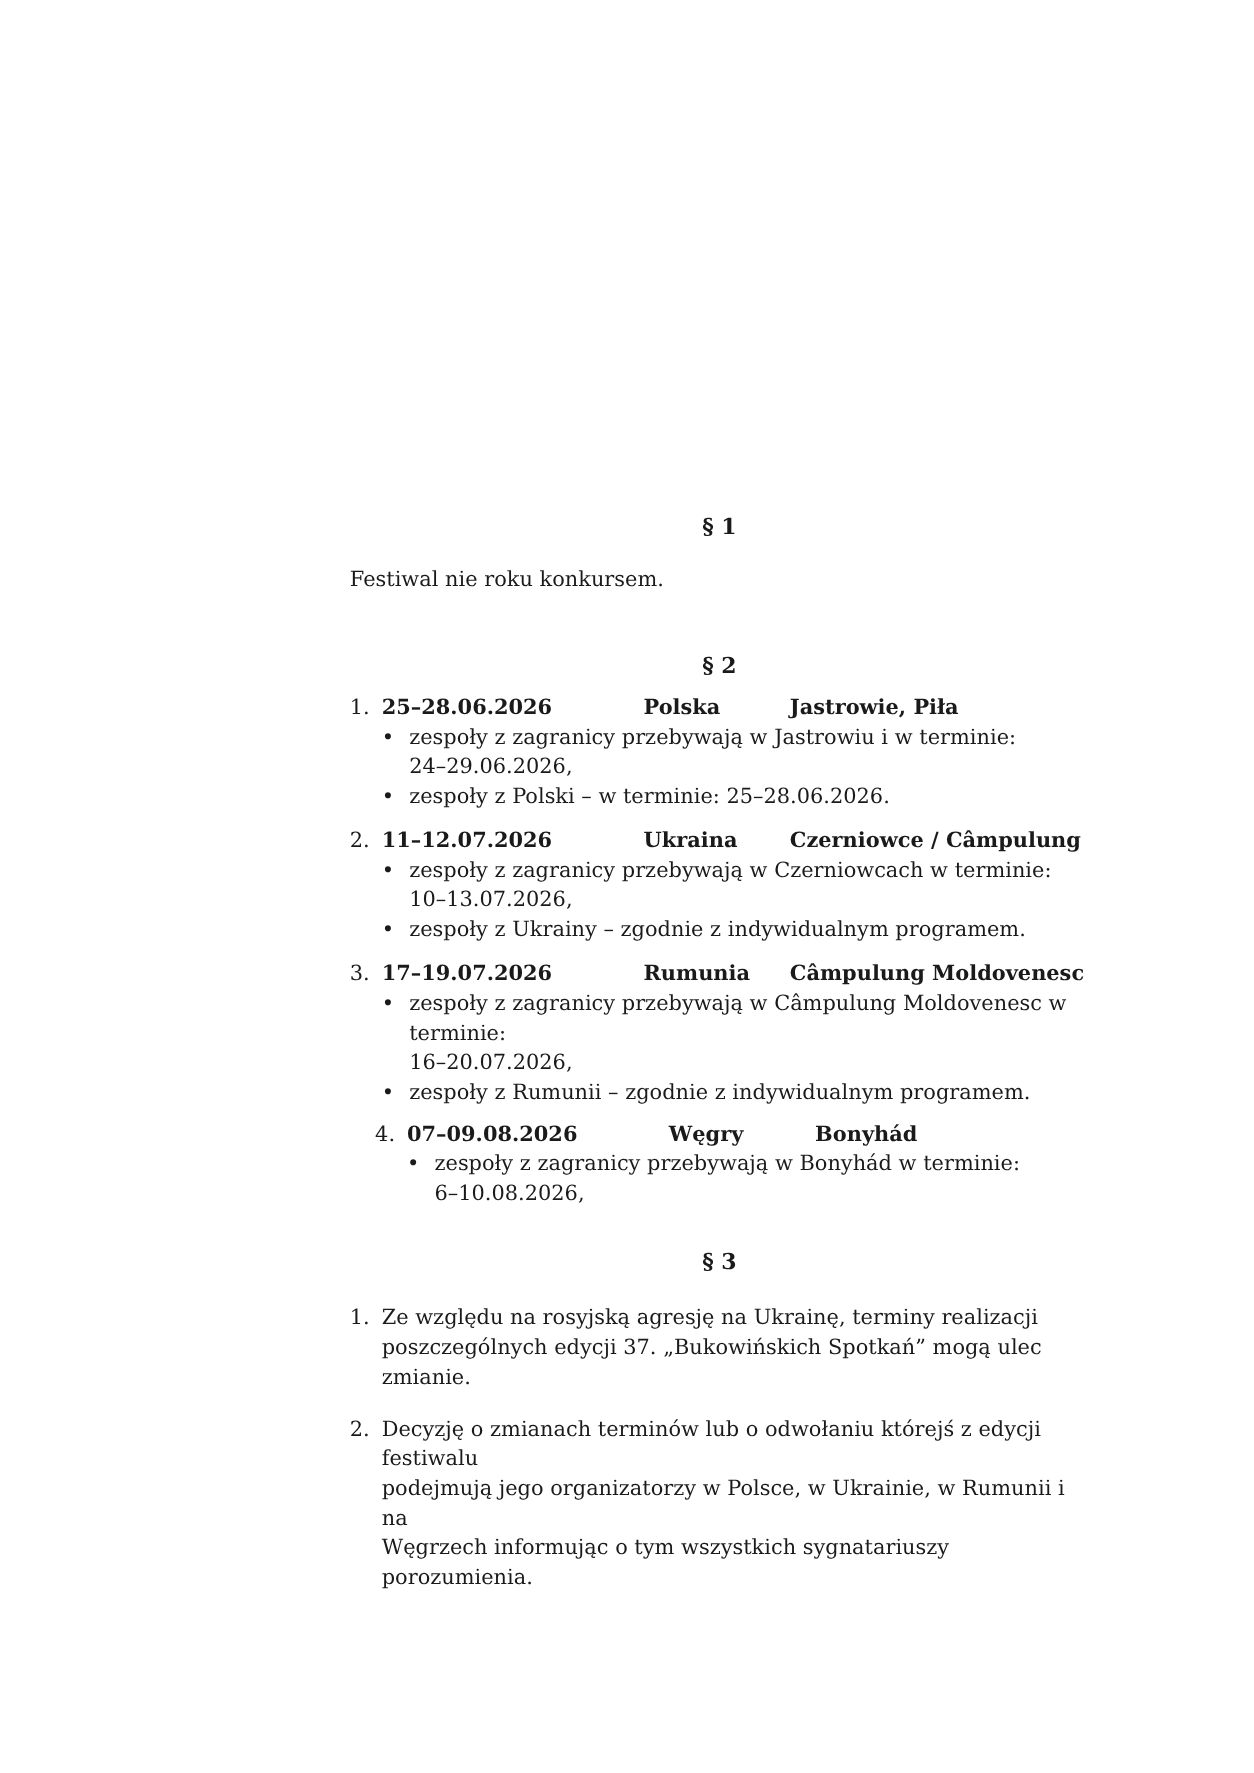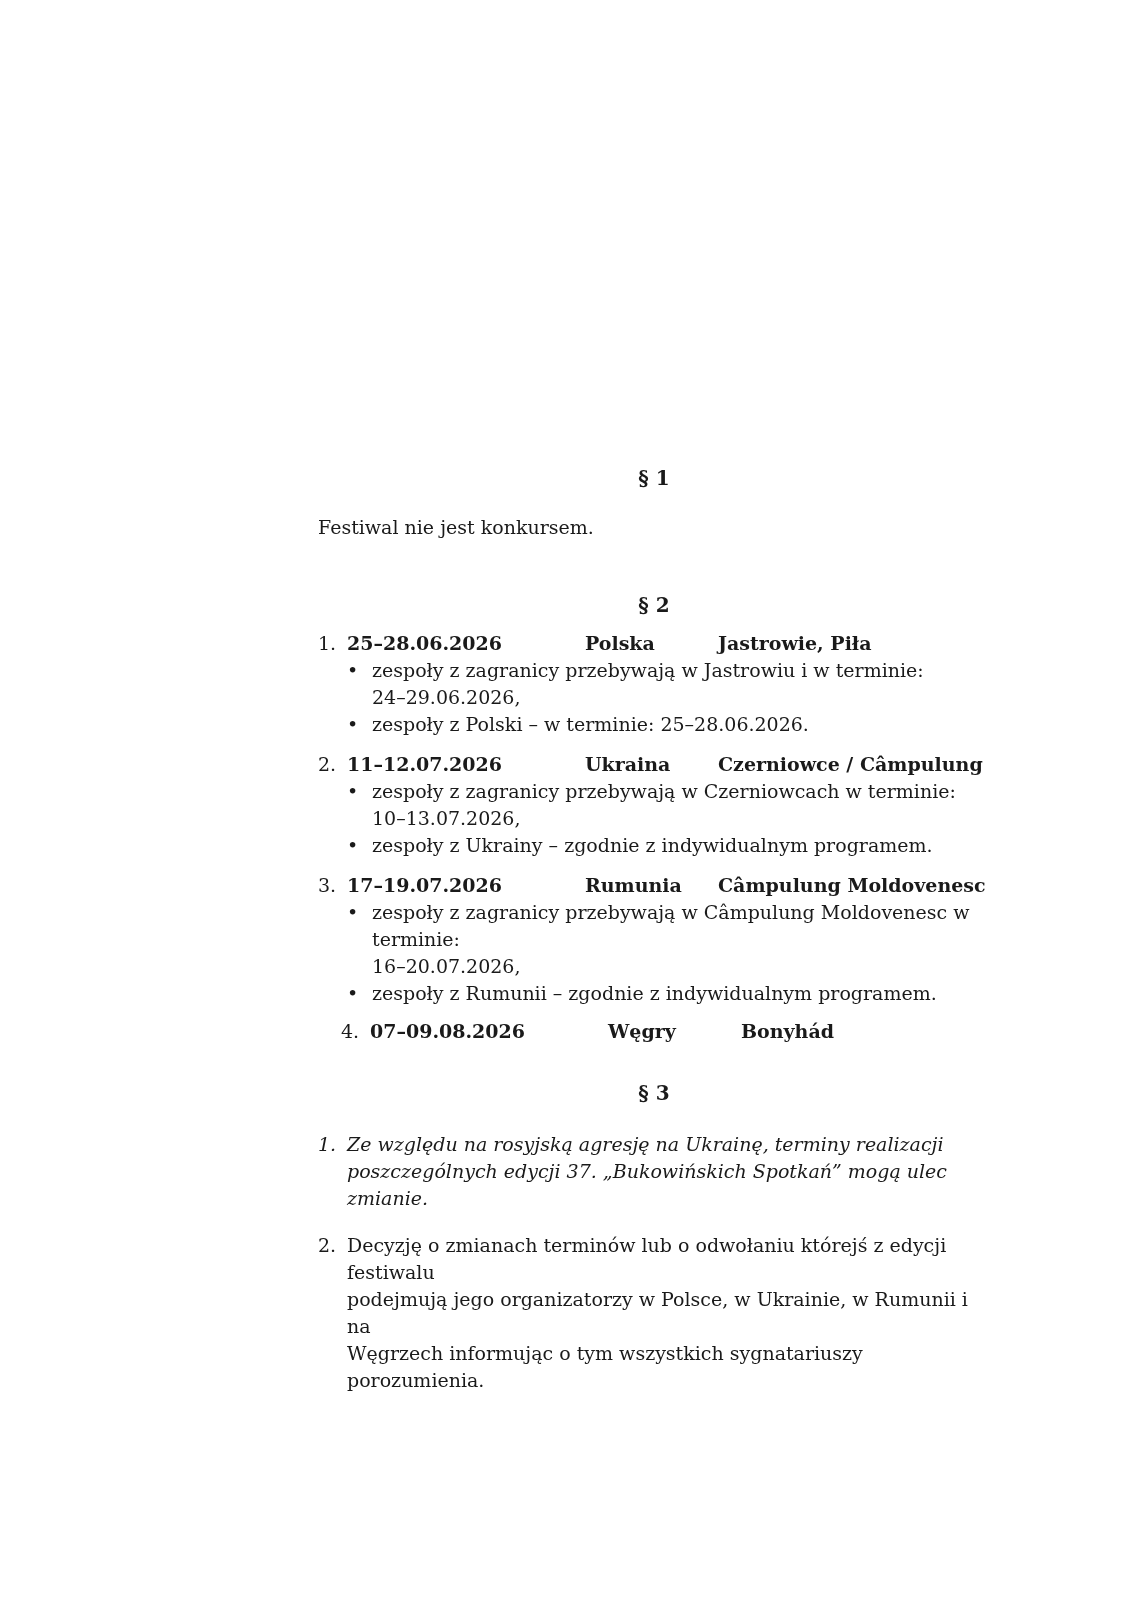--- a/index.html
+++ b/index.html
@@ -40,31 +40,31 @@
   .event-header { font-weight: 700; }
   .col-num { display: inline-block; width: 29px; font-weight: 400; vertical-align: top; }
   .col-date { display: inline-block; width: 238px; vertical-align: top; }
   .col-country { display: inline-block; width: 133px; vertical-align: top; }
   .col-city { display: inline-block; vertical-align: top; }
   .bullet { margin-left: 29px; }
   .bullet-glyph { display: inline-block; width: 25px; vertical-align: top; }
   .bullet-text { display: inline-block; vertical-align: top; white-space: pre-line; max-width: 630px; }
   #h3 { margin-top: 36px; }
   .numbered { margin-top: 20px; }
-  .numbered.first { margin-top: 26px; font-style: italic; }
+  .numbered.first { margin-top: 26px; }
   .item-text { display: inline-block; vertical-align: top; white-space: pre-line; max-width: 640px; }
 </style>
 </head>
 <body>
 
 <div class="page">
   <div class="content">
 
     <div class="para-heading" id="h1">§ 1</div>
-    <p id="p1">Festiwal nie jest konkursem.</p>
+    <p id="p1">Festiwal nie roku konkursem.</p>
 
     <div class="para-heading" id="h2">§ 2</div>
 
     <div class="event" id="event-1">
       <div class="event-header">
         <span class="col-num">1.</span><span class="col-date">25–28.06.2026</span><span class="col-country">Polska</span><span class="col-city">Jastrowie, Piła</span>
       </div>
       <div class="bullet">
         <span class="bullet-glyph">•</span><span class="bullet-text">zespoły z zagranicy przebywają w Jastrowiu i w terminie:
 24–29.06.2026,</span>
@@ -97,20 +97,24 @@
       </div>
       <div class="bullet">
         <span class="bullet-glyph">•</span><span class="bullet-text">zespoły z Rumunii – zgodnie z indywidualnym programem.</span>
       </div>
     </div>
 
     <div class="event" id="event-4">
       <div class="event-header">
         <span class="col-num">4.</span><span class="col-date">07–09.08.2026</span><span class="col-country">Węgry</span><span class="col-city">Bonyhád</span>
       </div>
+      <div class="bullet">
+        <span class="bullet-glyph">•</span><span class="bullet-text">zespoły z zagranicy przebywają w Bonyhád w terminie:
+6–10.08.2026,</span>
+      </div>
     </div>
 
     <div class="para-heading" id="h3">§ 3</div>
 
     <div class="numbered first">
       <span class="col-num">1.</span><span class="item-text">Ze względu na rosyjską agresję na Ukrainę, terminy realizacji
 poszczególnych edycji 37. „Bukowińskich Spotkań” mogą ulec zmianie.</span>
     </div>
 
     <div class="numbered">

